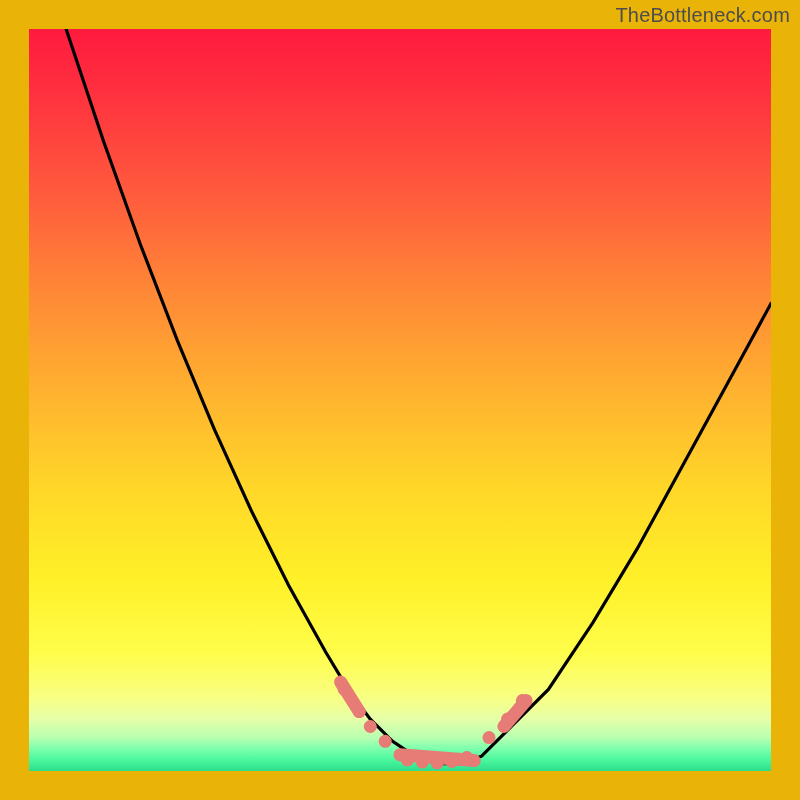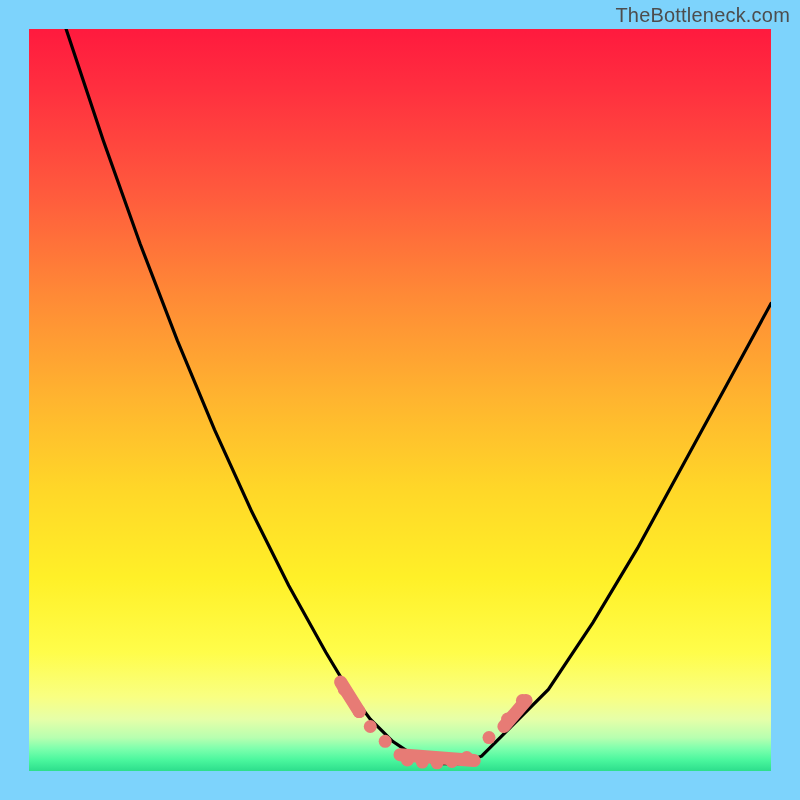--- a/index.html
+++ b/index.html
@@ -8,21 +8,21 @@
     width: 800px;
     height: 800px;
     overflow: hidden;
     background: #000;
     font-family: Arial, Helvetica, sans-serif;
   }
   .frame {
     position: relative;
     width: 800px;
     height: 800px;
-    background: #7dd3fc;
+    background: #eab308;
   }
   .plot {
     position: absolute;
     left: 29px;
     top: 29px;
     width: 742px;
     height: 742px;
     
     background: linear-gradient(
       to bottom,

